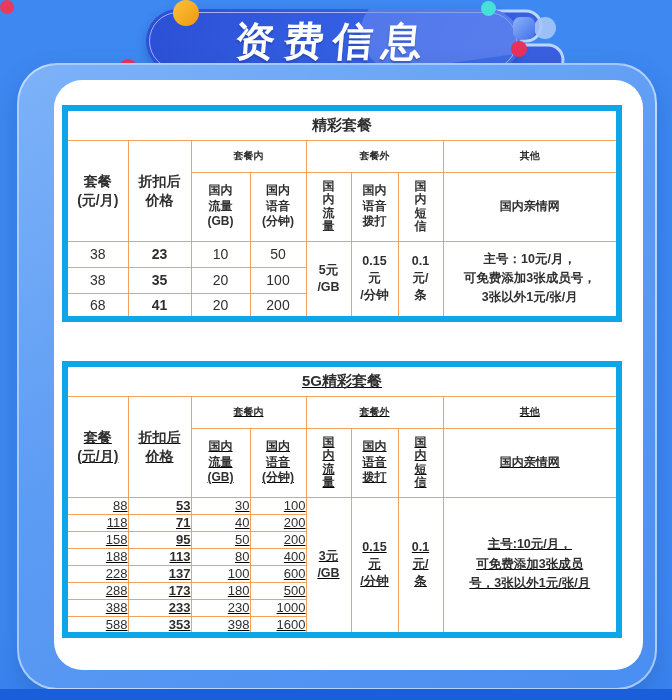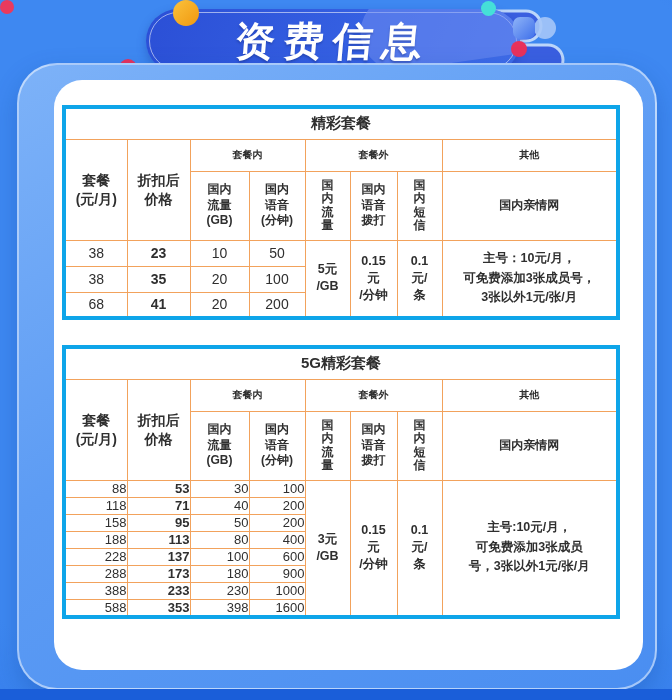--- a/index.html
+++ b/index.html
@@ -67,24 +67,24 @@
     background:linear-gradient(135deg,#fbbe3a,#ef9a10); }
   .dot-orange-s2{ left:549px; top:66px; width:15px; height:15px;
     background:linear-gradient(135deg,#fbbe3a,#ef9a10); }
   .dot-lightblue{ left:534px; top:17px; width:22px; height:22px; background:#a5c6f8; opacity:.9; }
   .square-blue{
     position:absolute; left:513px; top:17px; width:22px; height:22px;
     border-radius:7px; background:linear-gradient(135deg,#8fb4f8,#3f70ea);
   }
   
   .table-host{ margin:0 0 0 8px; width:554px; }
-  .table-host + .table-host{ margin-top:25px; }
+  .table-host + .table-host{ margin-top:39px;text-decoration:underline; }
   table.price-table{
     width:554px; table-layout:fixed; border-collapse:collapse;
-    border:4px solid #0ea5e9;
+    border:6px solid #0ea5e9;
     padding-left:16px;
   }
   table.price-table td{
     border:1.5px solid #F2A25C;
     text-align:center; vertical-align:middle;
     white-space:pre-line; color:#2f2f2f;
   }
   .title-row td{ height:32px; font-size:15px; font-weight:bold; color:#222; }
   .group-row td.head{ height:32px; font-size:10px; font-weight:bold; }
   .sub-row td.sub{ height:69px; font-size:12px; font-weight:bold; line-height:1.3; }
@@ -283,21 +283,21 @@
             <tr class="data-row">
               <td class="val">228</td>
               <td class="val disc">137</td>
               <td class="val">100</td>
               <td class="val">600</td>
             </tr>
             <tr class="data-row">
               <td class="val">288</td>
               <td class="val disc">173</td>
               <td class="val">180</td>
-              <td class="val">900</td>
+              <td class="val">500</td>
             </tr>
             <tr class="data-row">
               <td class="val">388</td>
               <td class="val disc">233</td>
               <td class="val">230</td>
               <td class="val">1000</td>
             </tr>
             <tr class="data-row">
               <td class="val">588</td>
               <td class="val disc">353</td>

